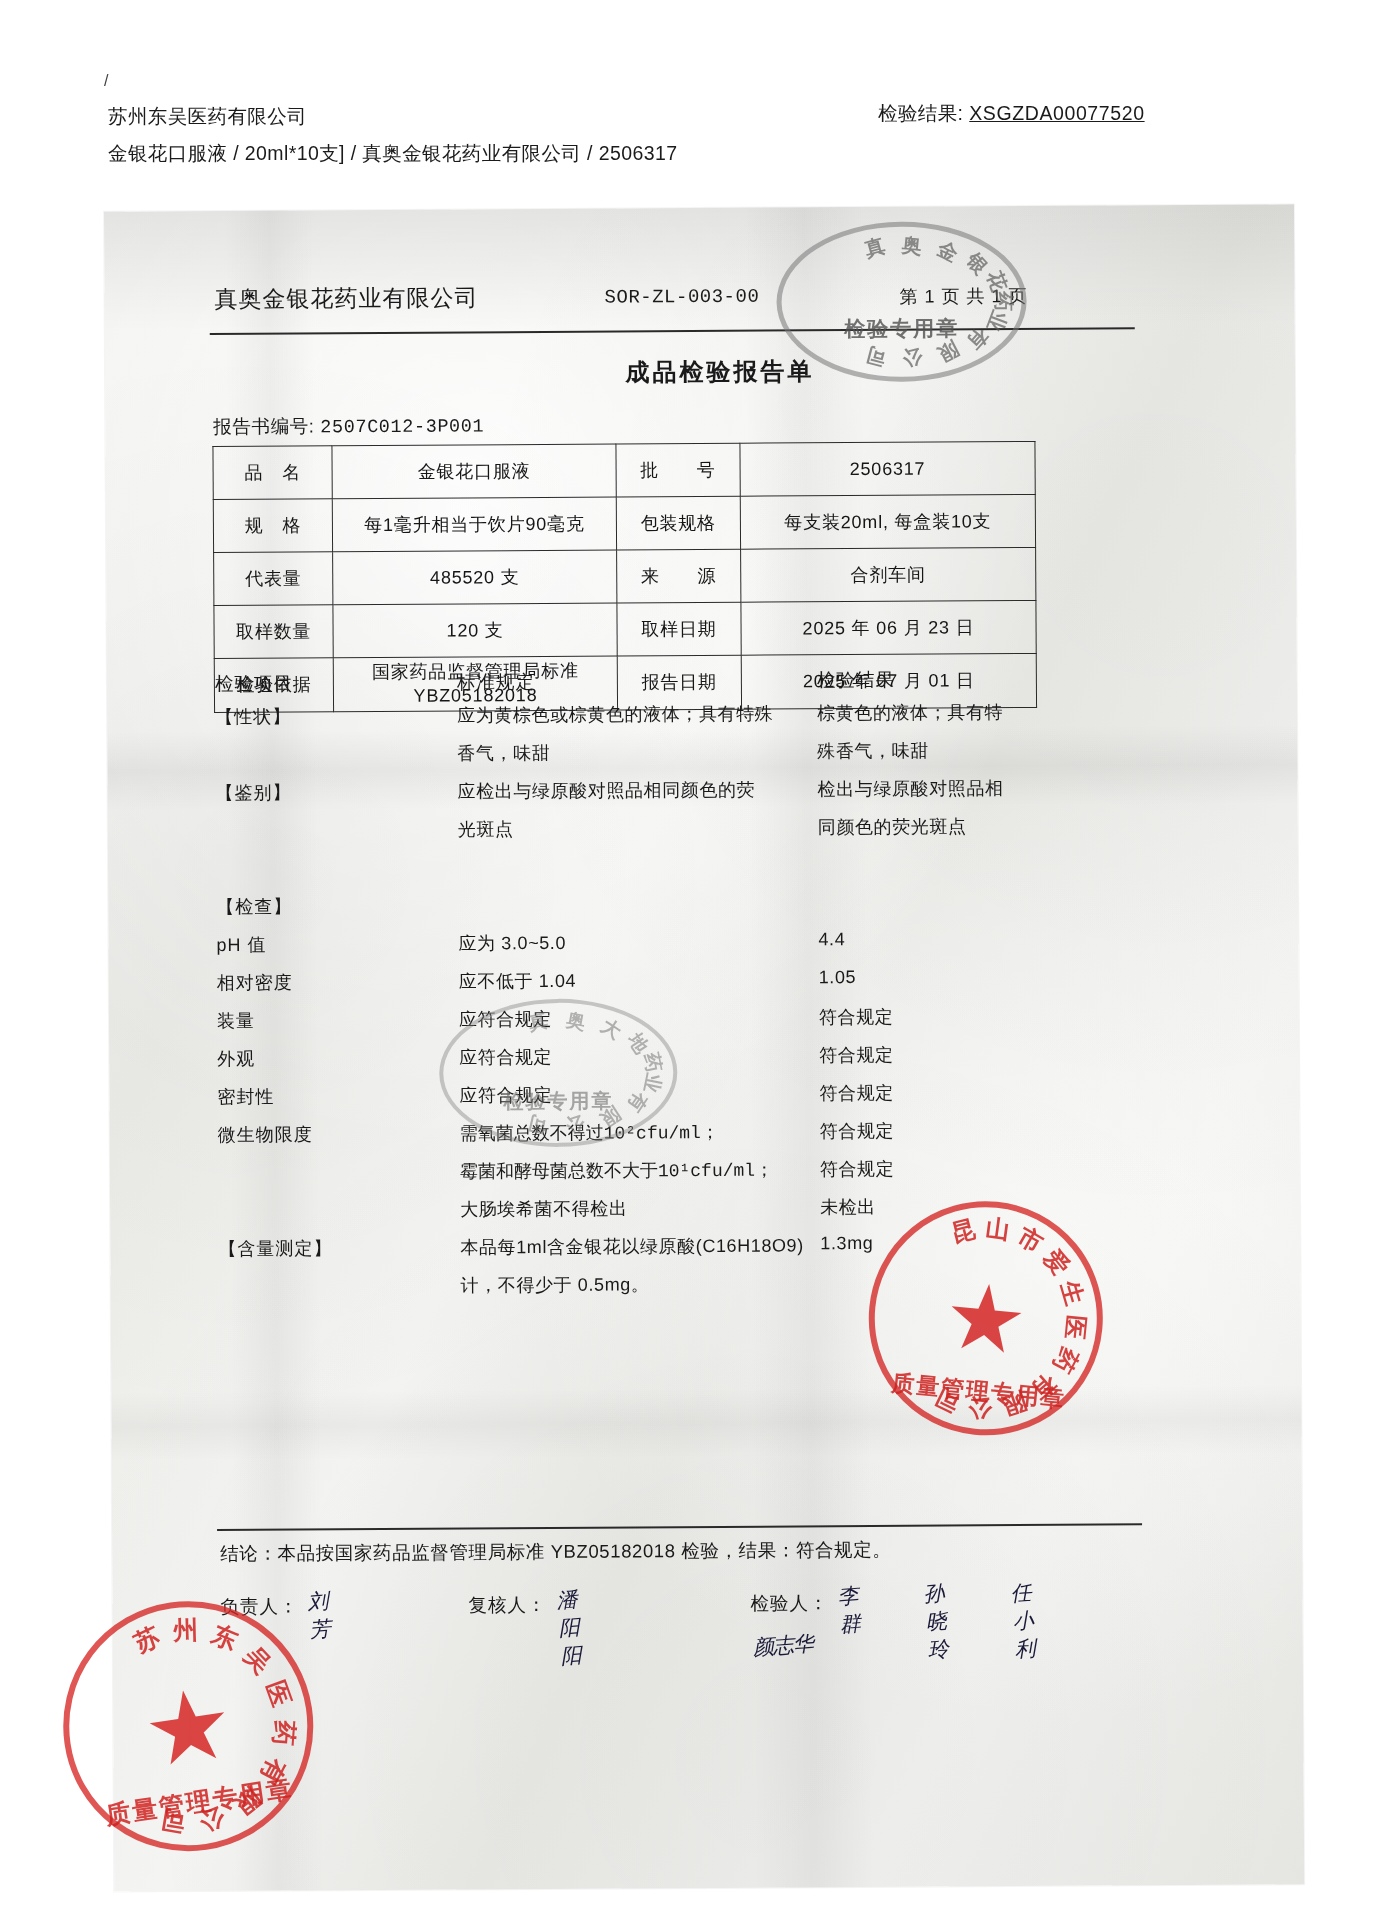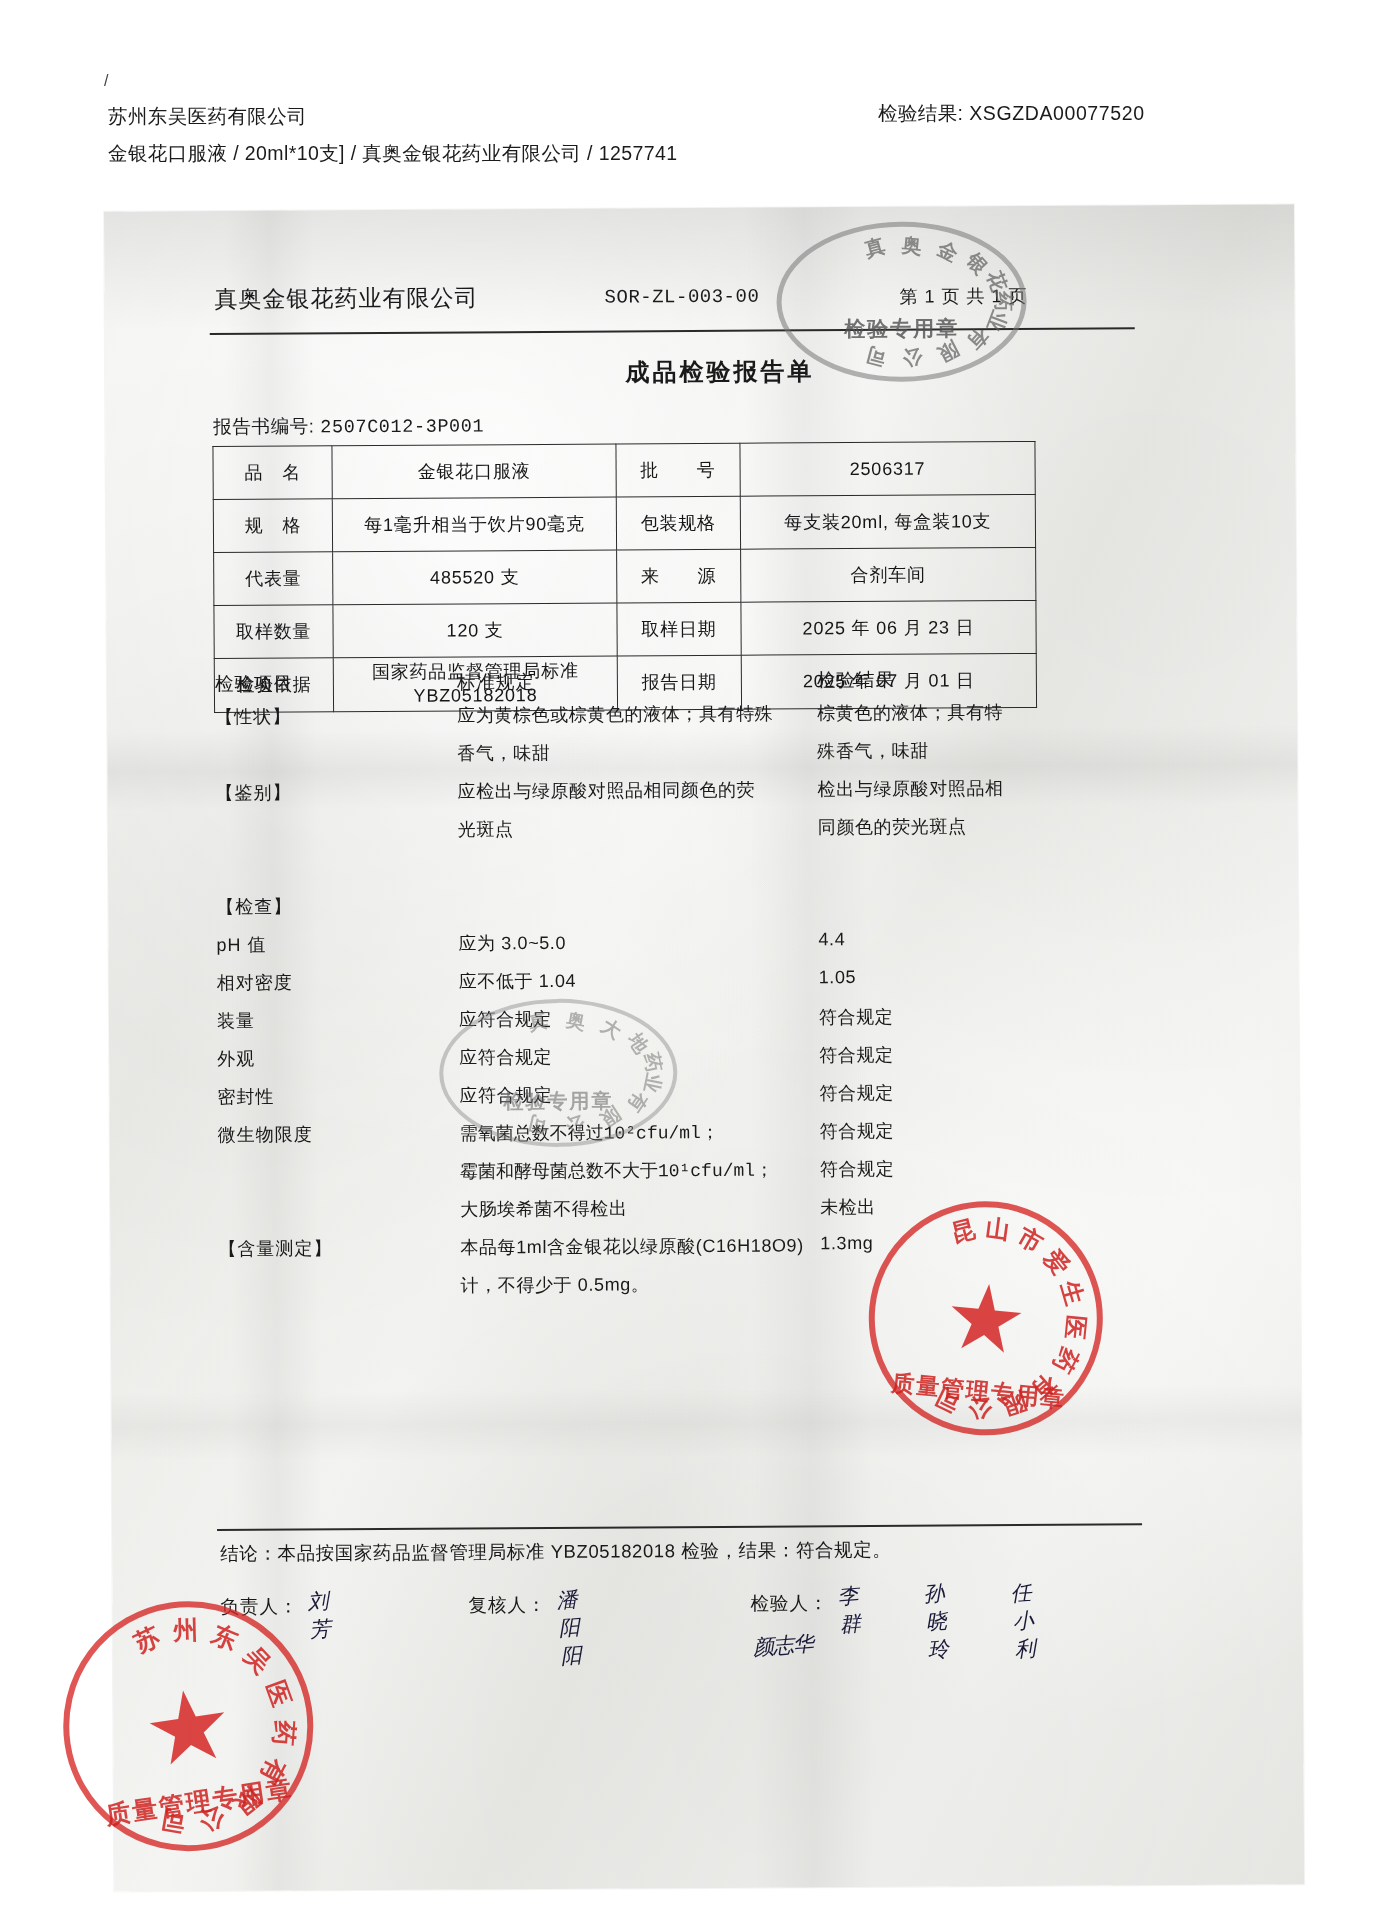--- a/index.html
+++ b/index.html
@@ -43,21 +43,21 @@
     letter-spacing: .4px;
     color: #1b1b1b;
   }
   .doc-no {
     position: absolute;
     left: 878px; top: 100px;
     font-size: 19.5px;
     letter-spacing: .4px;
     color: #1b1b1b;
   }
-  .doc-no .value { letter-spacing: .6px; }
+  .doc-no .value { letter-spacing: .6px; text-decoration: underline; }
 
   
   .scan {
     position: absolute;
     left: 104px; top: 208px;
     width: 1190px; height: 1680px;
     background:
       radial-gradient(ellipse 70% 55% at 30% 18%, rgba(255,255,255,.95), rgba(244,244,242,.0) 70%),
       radial-gradient(ellipse 60% 40% at 78% 62%, rgba(250,250,249,.9), rgba(238,238,236,0) 72%),
       linear-gradient(115deg, #f2f2f0 0%, #ebebe8 22%, #f5f5f3 42%, #e9e9e6 58%, #f3f3f1 78%, #e7e7e4 100%);
@@ -252,21 +252,21 @@
       radial-gradient(circle at 88% 20%, rgba(0,0,0,.025), transparent 42%),
       radial-gradient(circle at 55% 92%, rgba(0,0,0,.03), transparent 45%);
   }
 </style>
 </head>
 <body>
 
 <div class="top-header">
   <div class="tick">/</div>
   <div class="company-line">苏州东吴医药有限公司</div>
-  <div class="product-line">金银花口服液 / 20ml*10支] / 真奥金银花药业有限公司 / 1257741</div>
+  <div class="product-line">金银花口服液 / 20ml*10支] / 真奥金银花药业有限公司 / 2506317</div>
   <div class="doc-no">
     <span>检验结果:</span>
     <span class="value">XSGZDA00077520</span>
   </div>
 </div>
 
 <div class="scan">
   <div class="crease c1"></div>
   <div class="crease c2"></div>
   <div class="crease c3"></div>

